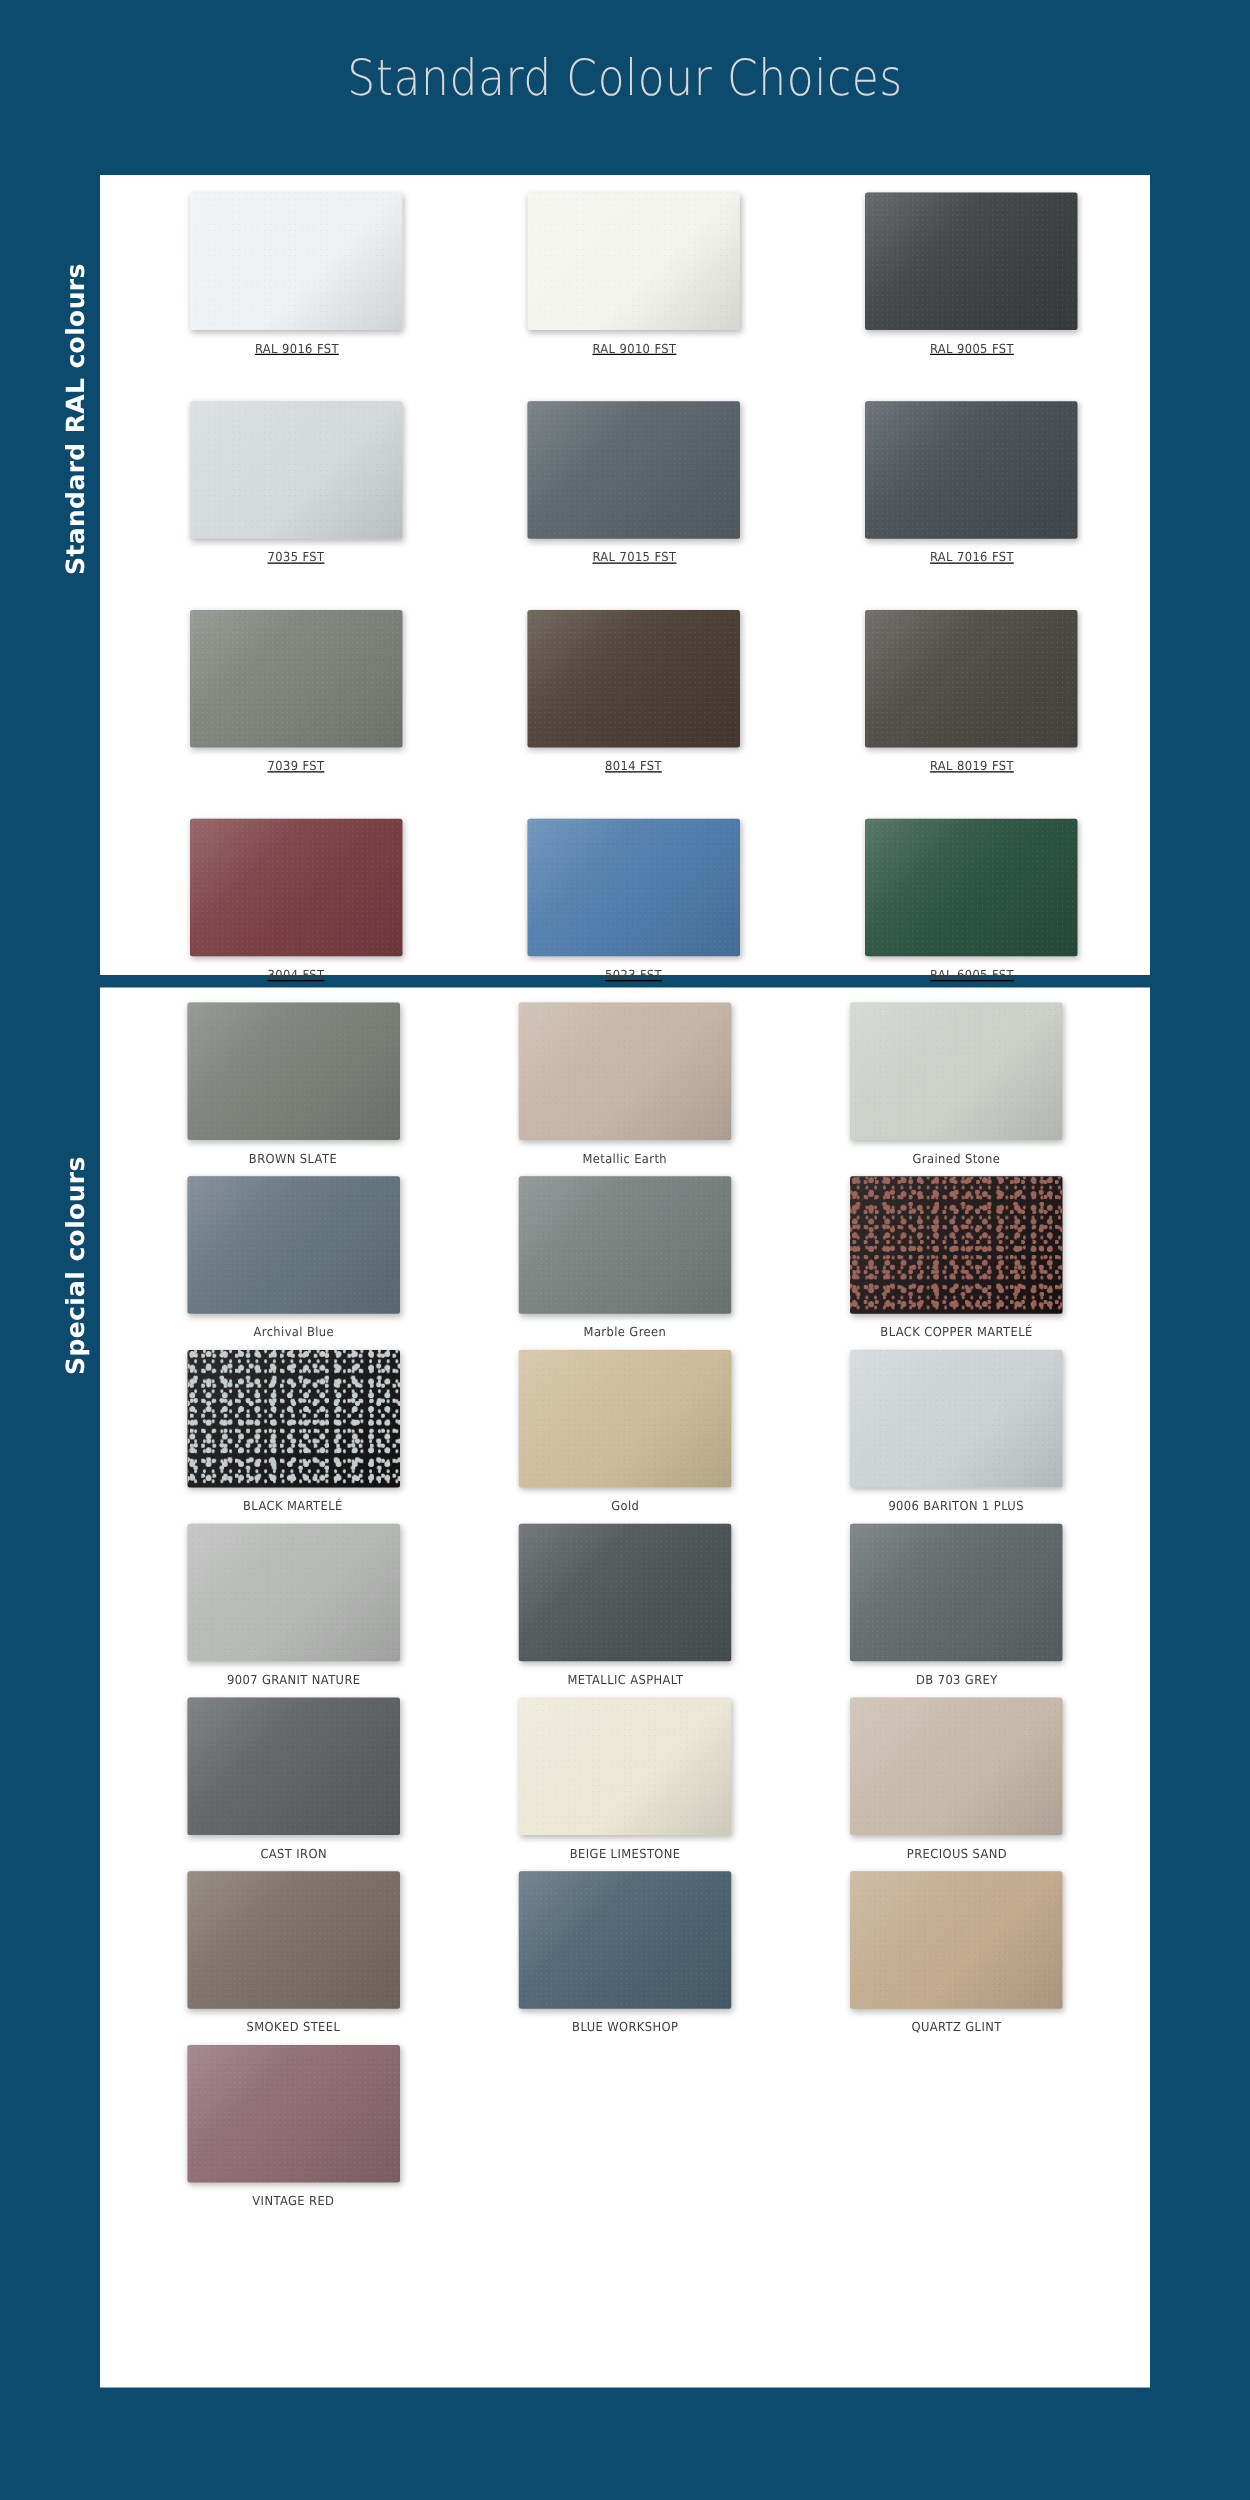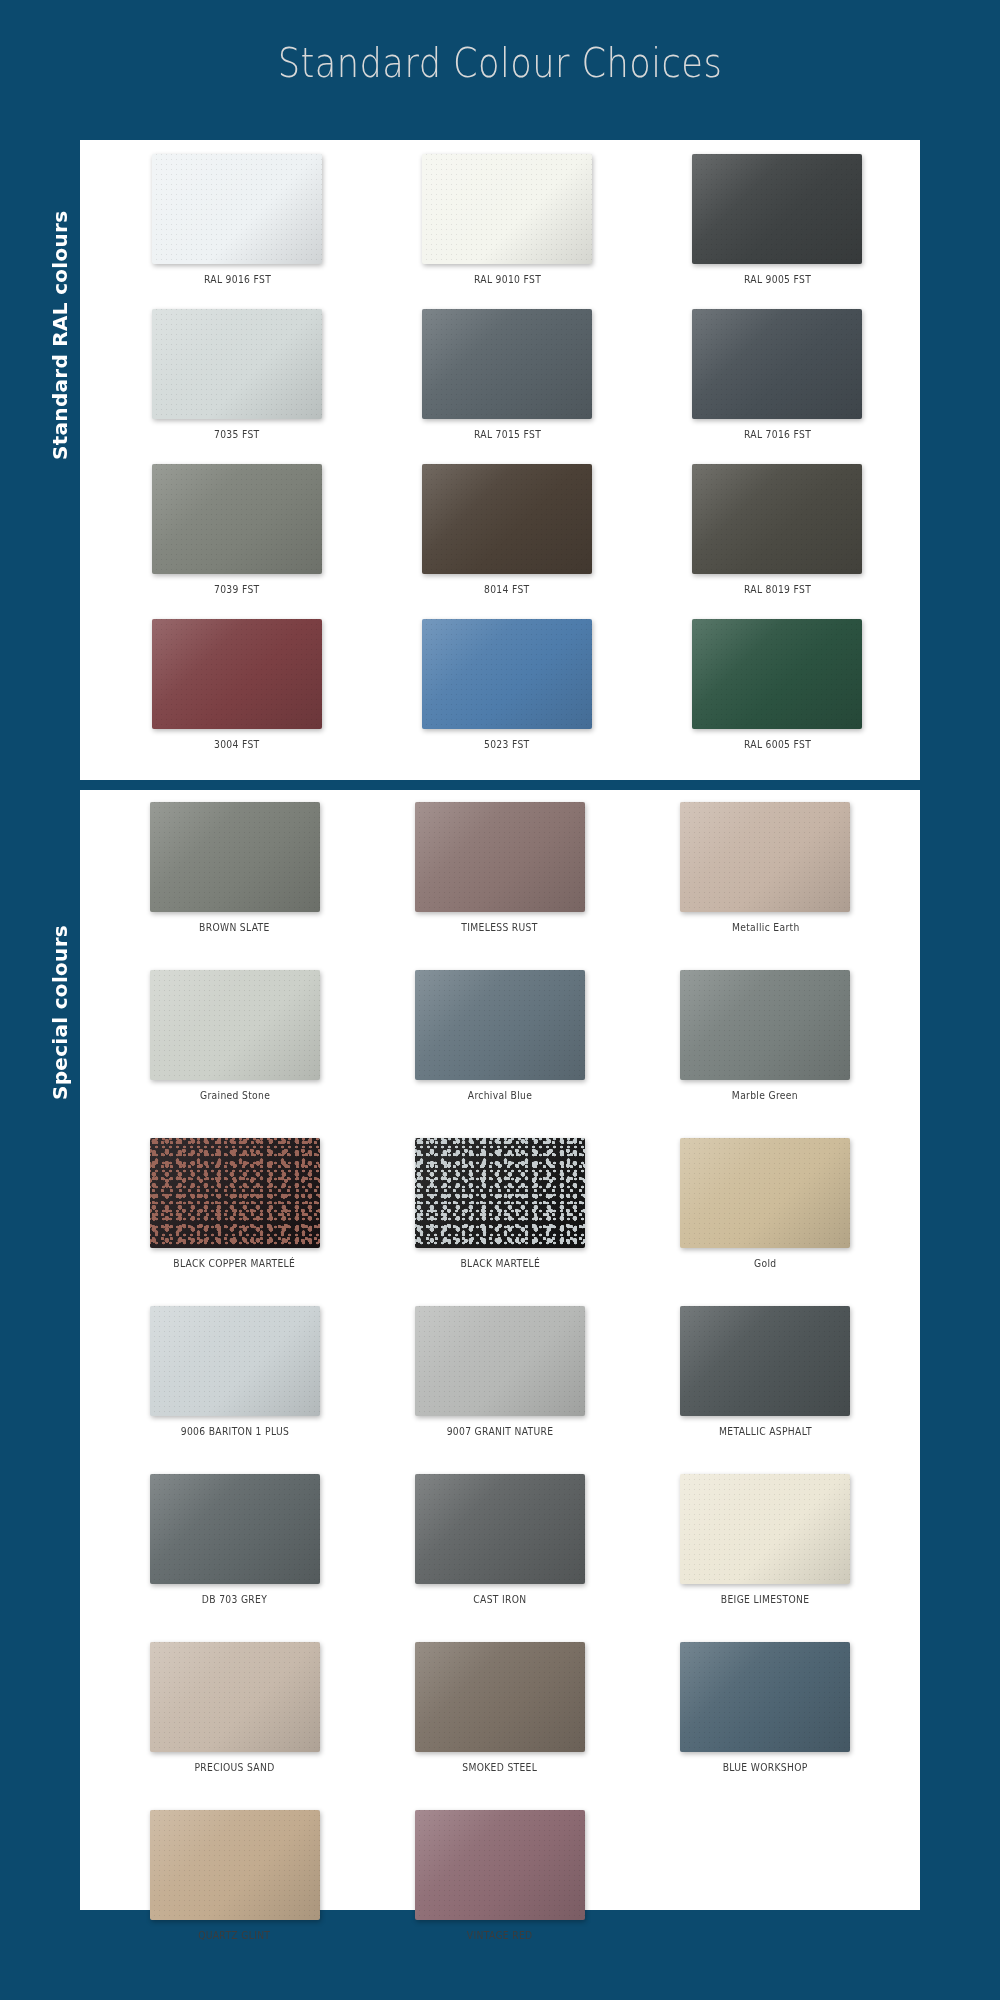--- a/index.html
+++ b/index.html
@@ -57,31 +57,31 @@
   }
   #side-label-ral  { left: 48px; top: 460px; }
   #side-label-spec { left: 48px; top: 1100px; }
 
   
   .grid {
     display: grid;
     grid-template-columns: repeat(3, 1fr);
     width: 100%;
   }
-  #grid-ral  { padding: 14px 8px 10px 22px; row-gap: 0px; }
+  #grid-ral  { padding: 14px 8px 10px 22px; row-gap: 12px; text-decoration: underline; }
   #grid-spec { padding: 12px 22px 8px 22px; row-gap: 0px; }
 
   .cell {
     display: flex;
     flex-direction: column;
     align-items: center;
     justify-content: flex-start;
   }
   #grid-ral .cell  { height: 155px; }
-  #grid-spec .cell { height: 168px; align-items: center; }
+  #grid-spec .cell { height: 139px; align-items: center; }
 
   .swatch {
     width: 170px;
     height: 110px;
     border-radius: 2px;
     position: relative;
     box-shadow: 1px 2px 5px rgba(0,0,0,0.28);
     overflow: hidden;
   }
   
@@ -202,24 +202,20 @@
       </div>
   </section>
 
   <section class="section" id="section-spec">
     <div class="grid" id="grid-spec">
         <div class="cell">
           <div class="swatch" style="background: rgb(123, 127, 120);"></div>
           <div class="caption">BROWN SLATE</div>
         </div>
         <div class="cell">
-          <div class="swatch" style="background: rgb(138, 116, 113);"></div>
-          <div class="caption">TIMELESS RUST</div>
-        </div>
-        <div class="cell">
           <div class="swatch" style="background: rgb(198, 180, 166);"></div>
           <div class="caption">Metallic Earth</div>
         </div>
         <div class="cell">
           <div class="swatch" style="background: rgb(204, 208, 201);"></div>
           <div class="caption">Grained Stone</div>
         </div>
         <div class="cell">
           <div class="swatch" style="background: rgb(100, 116, 126);"></div>
           <div class="caption">Archival Blue</div>

